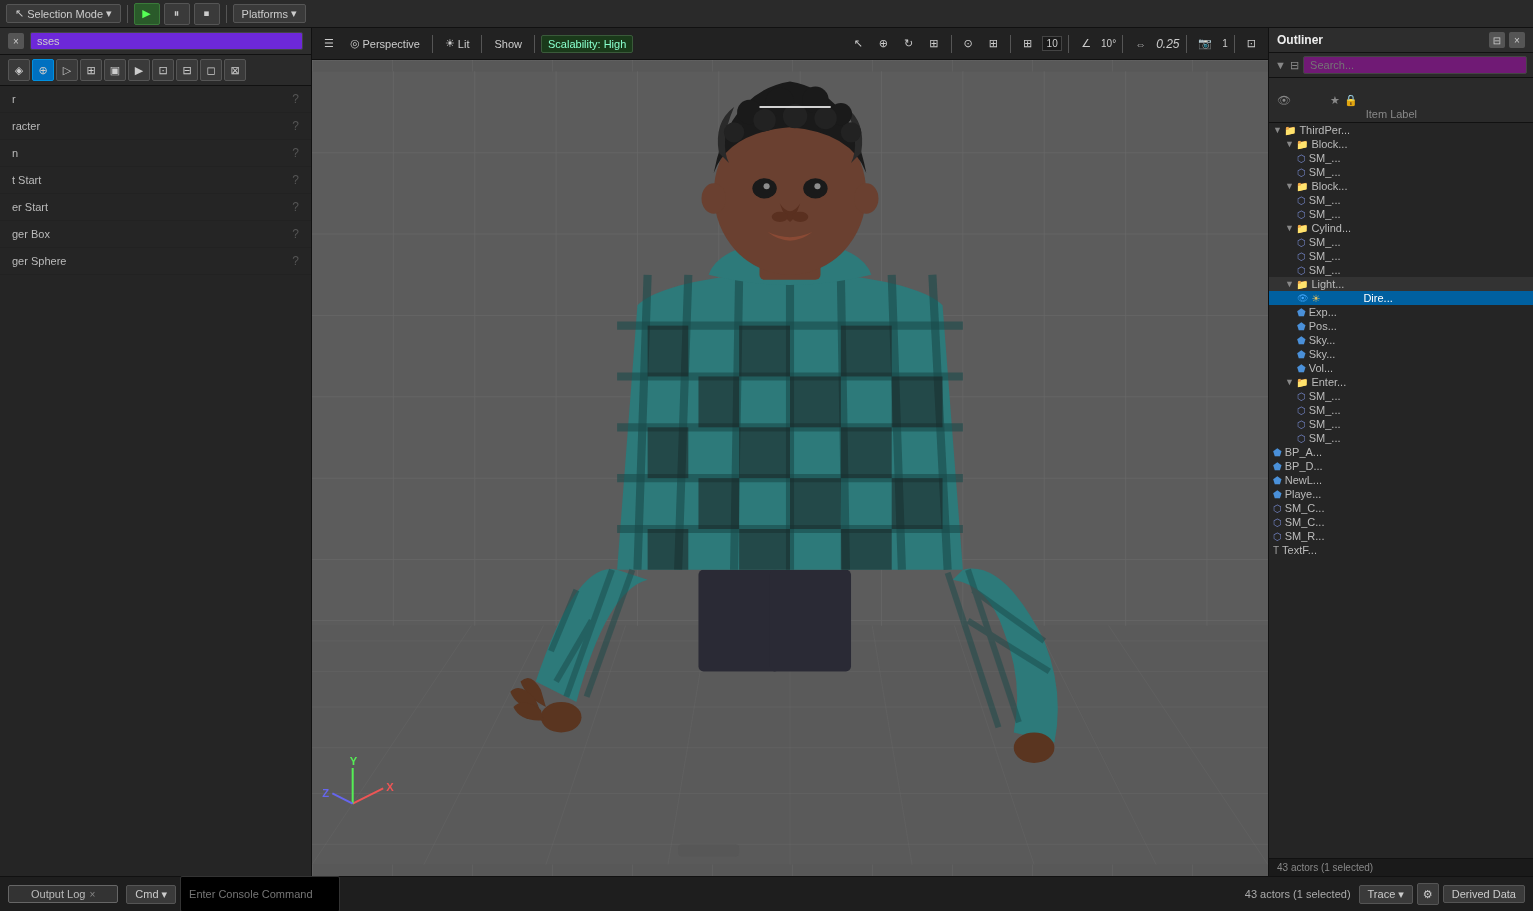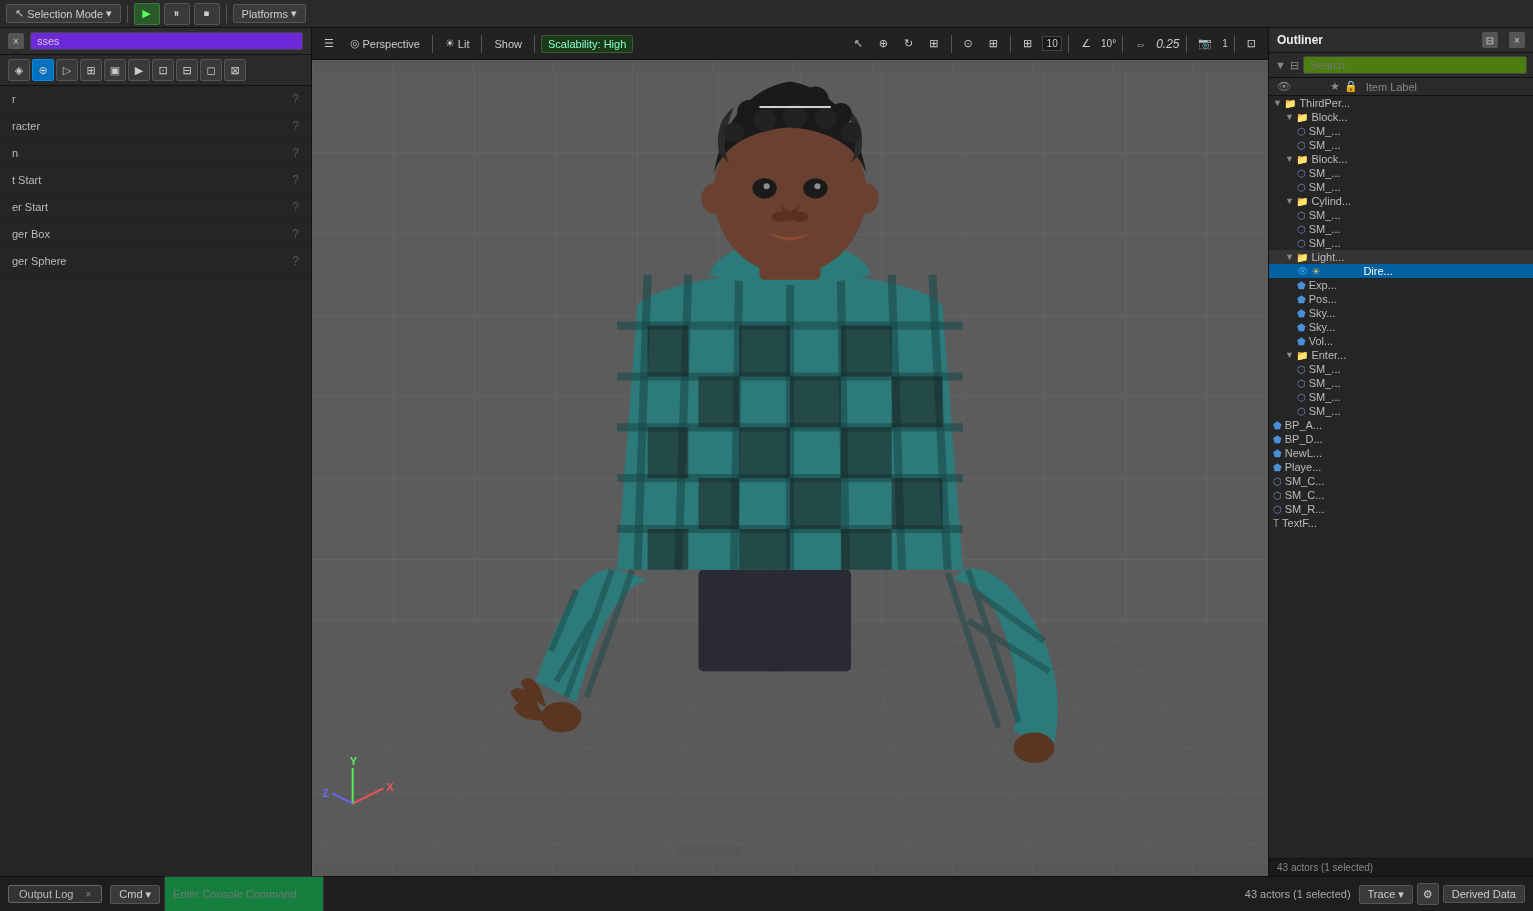--- a/index.html
+++ b/index.html
@@ -171,25 +171,25 @@
       border-left: 1px solid #111;
       display: flex;
       flex-direction: column;
     }
     .outliner-header {
       background: #2d2d2d;
       padding: 4px 8px;
       display: flex;
       align-items: center;
       border-bottom: 1px solid #111;
-      gap: 11px;
+      gap: 4px;
     }
     .outliner-title { color: #eee; font-size: 12px; font-weight: bold; flex: 1; }
     .outliner-search {
-      background: #4d7c0f;
+      background: #701a75;
       border: 1px solid #444;
       color: #ccc;
       padding: 2px 6px;
       font-size: 11px;
       border-radius: 2px;
       width: 100%;
     }
     .outliner-col-headers {
       display: flex;
       align-items: center;
@@ -230,33 +230,33 @@
       border-top: 1px solid #111;
       display: flex;
       align-items: center;
       padding: 0 8px;
       gap: 8px;
     }
     .bottom-tab {
       background: #2a2a2a;
       border: 1px solid #444;
       color: #bbb;
-      padding: 2px 10px;
+      padding: 2px 22px;
       font-size: 11px;
       cursor: pointer;
       border-radius: 2px;
       display: flex;
       align-items: center;
-      gap: 12px;
+      gap: 4px;
     }
     .bottom-tab.active { background: #333; border-color: #666; }
     .bottom-close { color: #888; font-size: 10px; cursor: pointer; }
     .console-input {
       flex: 1;
-      background: #15803d;
+      background: #000000;
       border: 1px solid #333;
       color: #ccc;
       padding: 11px 8px;
       font-size: 11px;
       border-radius: 2px;
     }
     .bottom-right-info {
       margin-left: auto;
       display: flex;
       align-items: center;
@@ -670,21 +670,21 @@
     <div style="padding:3px 6px;background:#2a2a2a;border-bottom:1px solid #111;display:flex;align-items:center;gap:4px;">
       <span style="color:#888;font-size:11px;">▼</span>
       <span style="color:#888;font-size:11px;">⊟</span>
       <input class="outliner-search" type="text" placeholder="Search..." style="">
     </div>
 
     <div class="outliner-col-headers">
       <span style="flex:1;">👁</span>
       <span style="margin-right:4px;">★</span>
       <span style="margin-right:8px;">🔒</span>
-      <span style="flex:3;">Item Label</span>
+      <span style="flex:3;margin-top:28px;">Item Label</span>
     </div>
 
     <div class="outliner-tree">
 
       <div class="tree-item">
         <span class="tree-arrow">▼</span>
         <span class="tree-icon folder-icon">📁</span>
         <span class="tree-name">ThirdPer...</span>
       </div>
 

